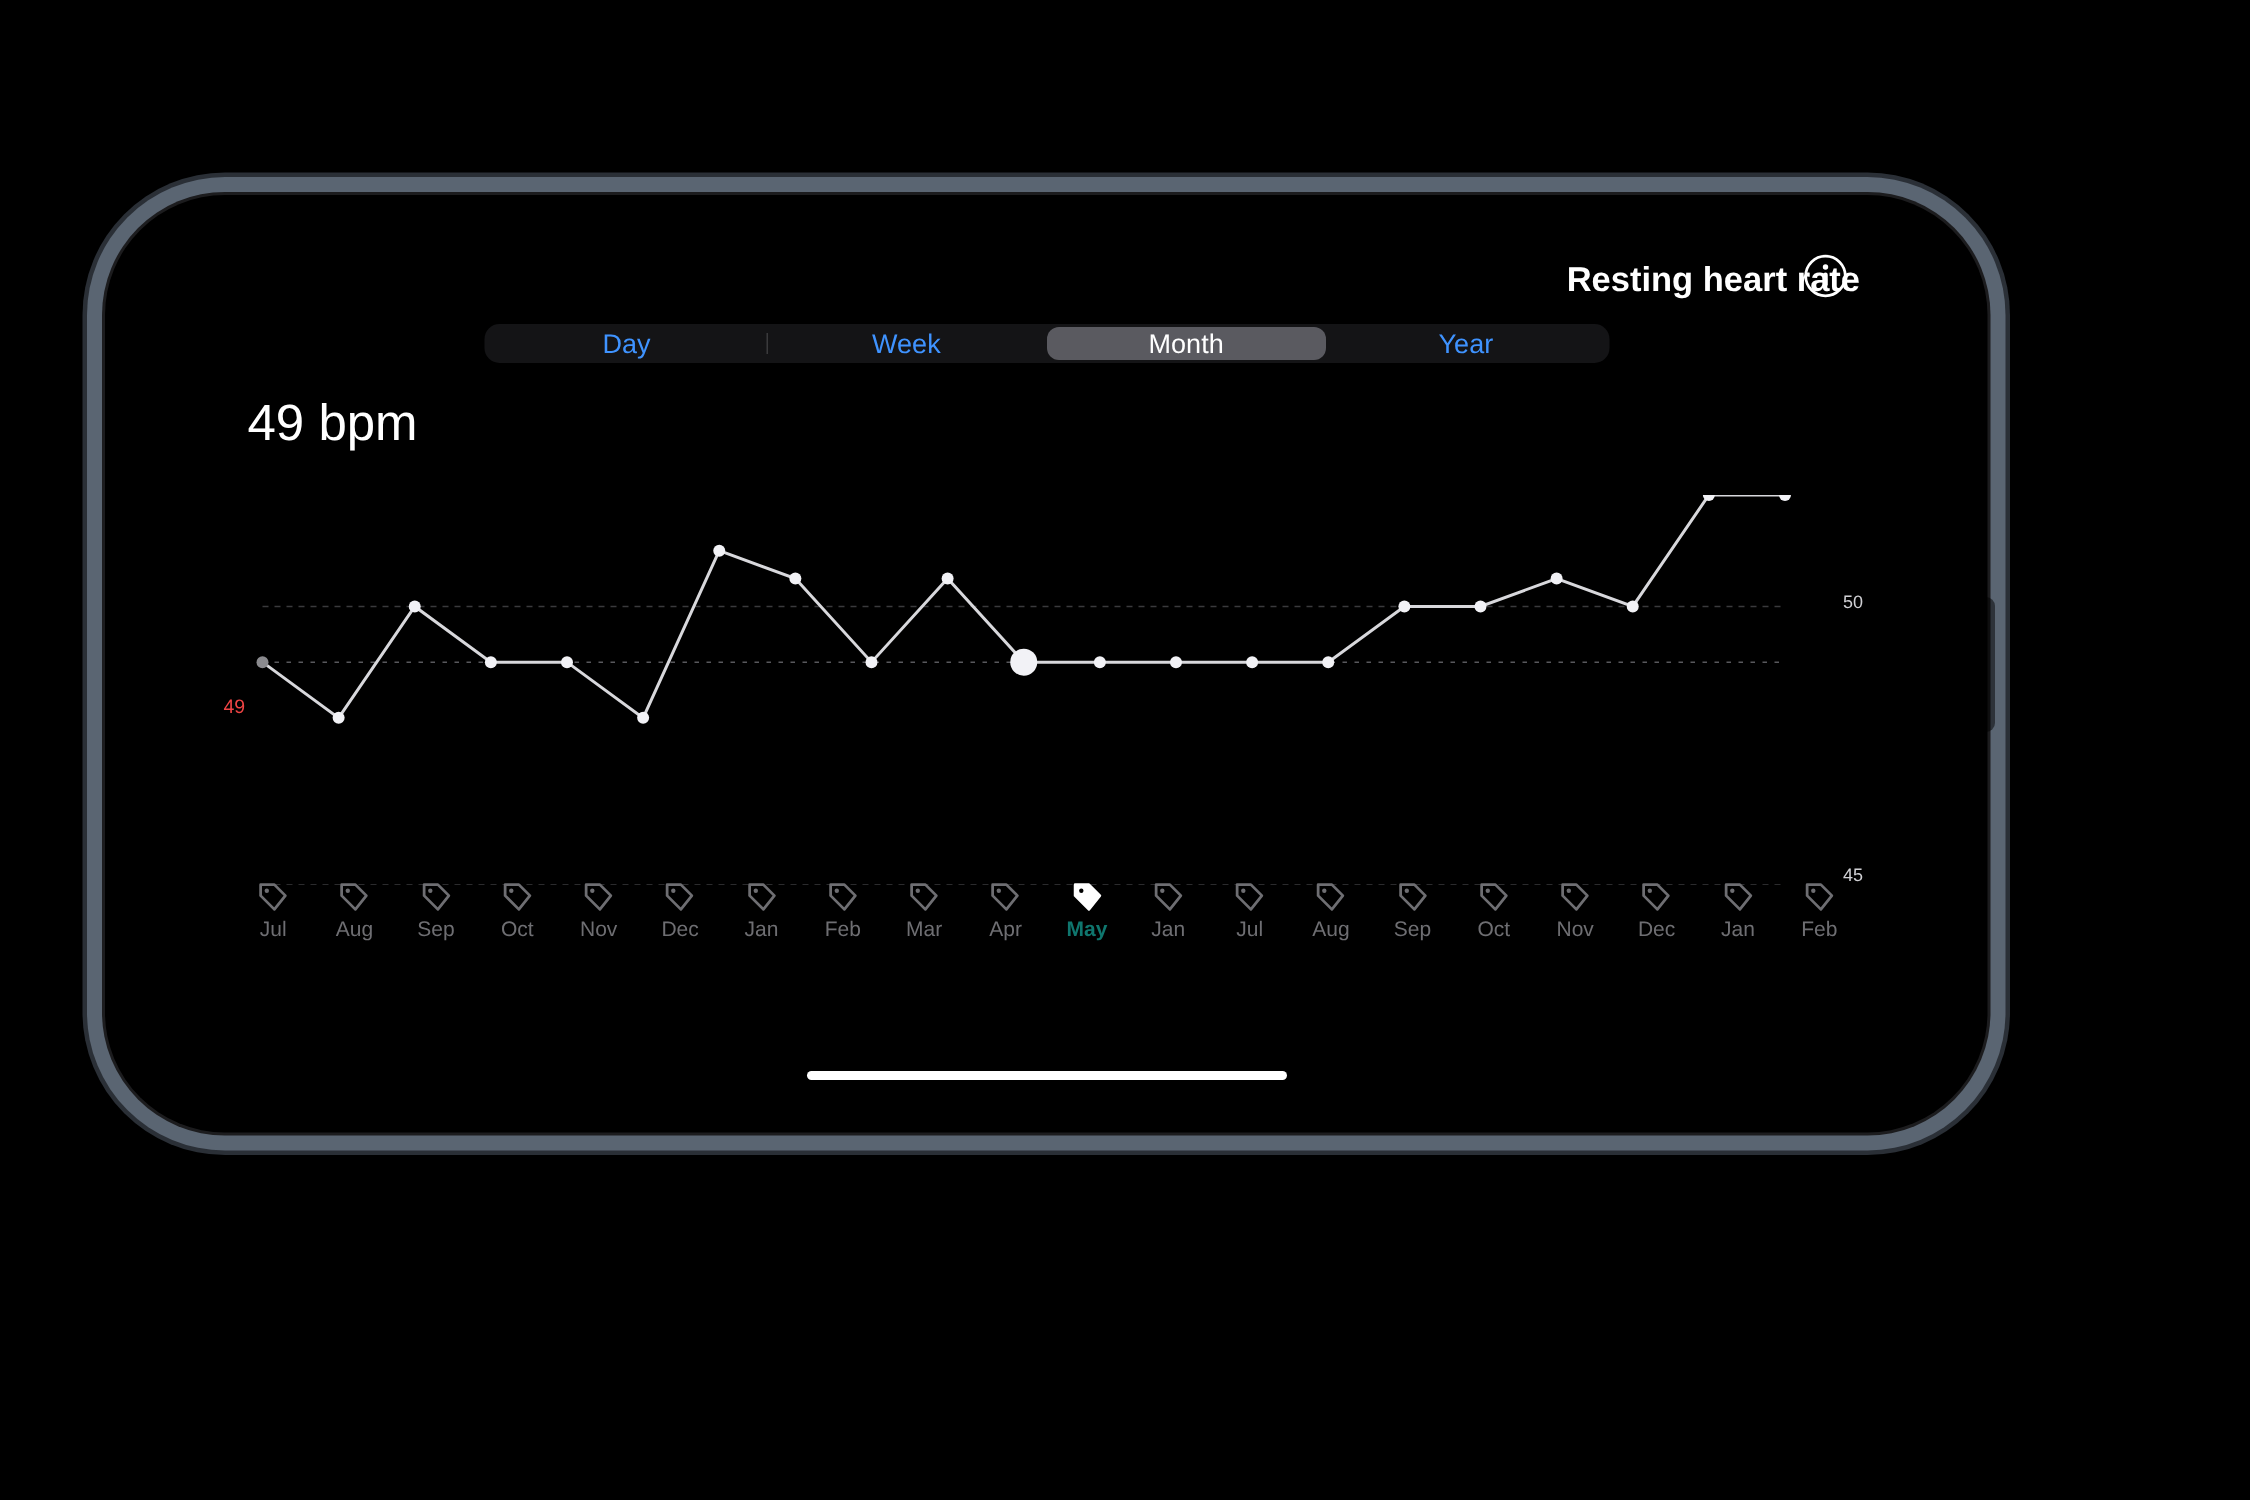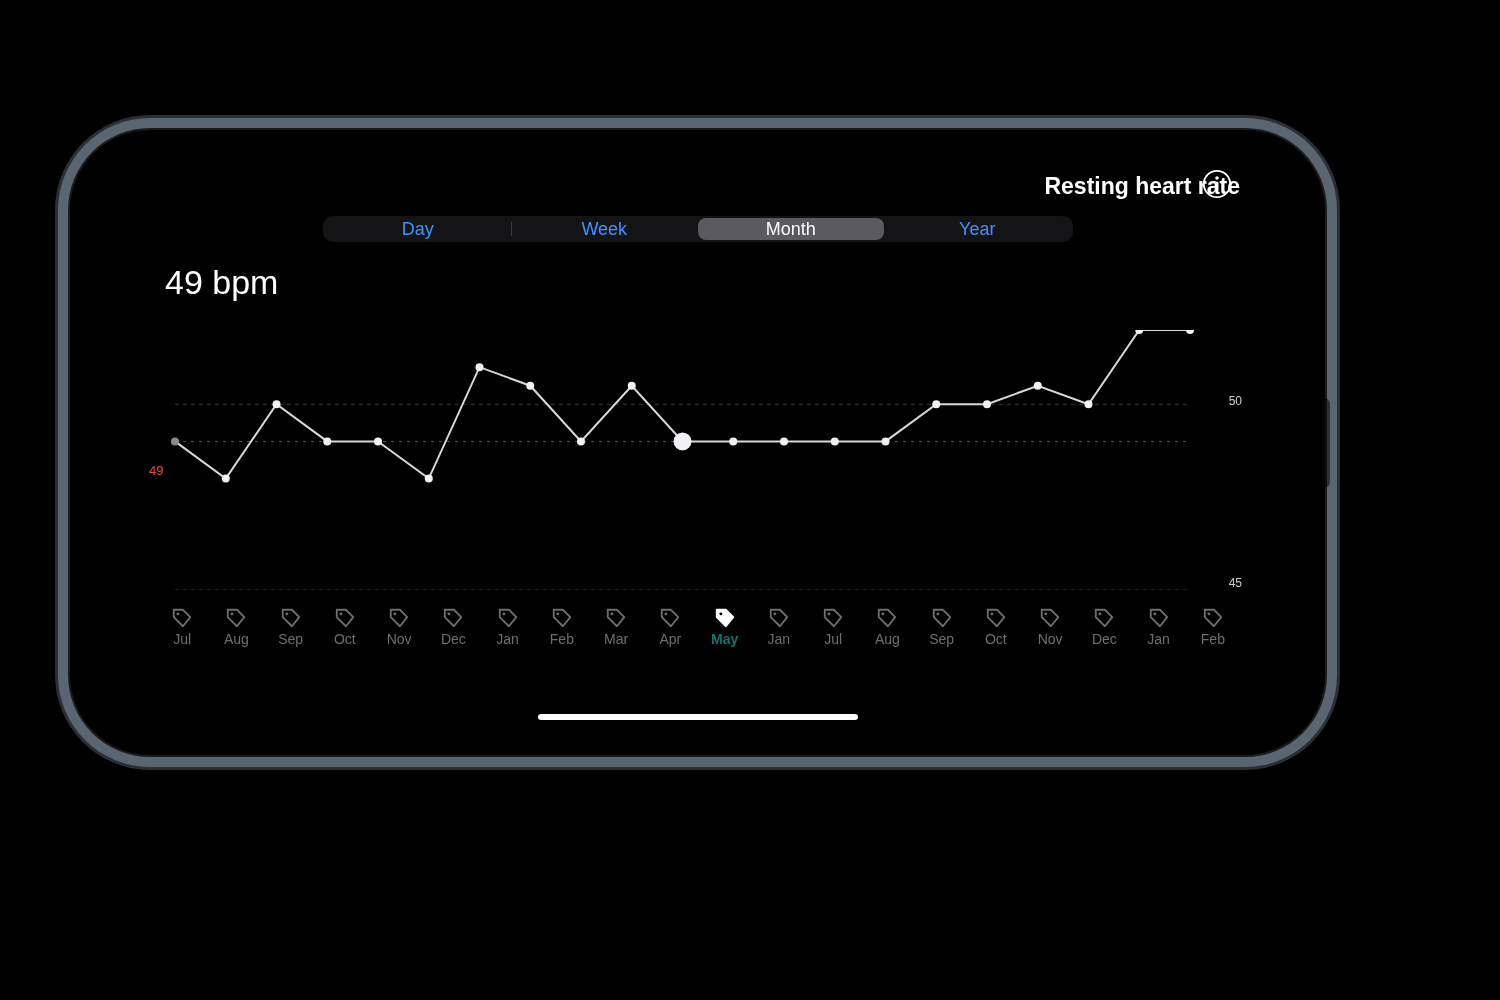--- a/index.html
+++ b/index.html
@@ -109,21 +109,21 @@
     height: 260px;
   }
   .chart-svg {
     width: 100%;
     height: 100%;
   }
   .xaxis {
     position: absolute;
     left: 0;
     right: 0;
-    top: 452px;
+    top: 432px;
     height: 58px;
     display: flex;
   }
   .xcell {
     flex: 1;
     display: flex;
     flex-direction: column;
     align-items: center;
     cursor: pointer;
   }

